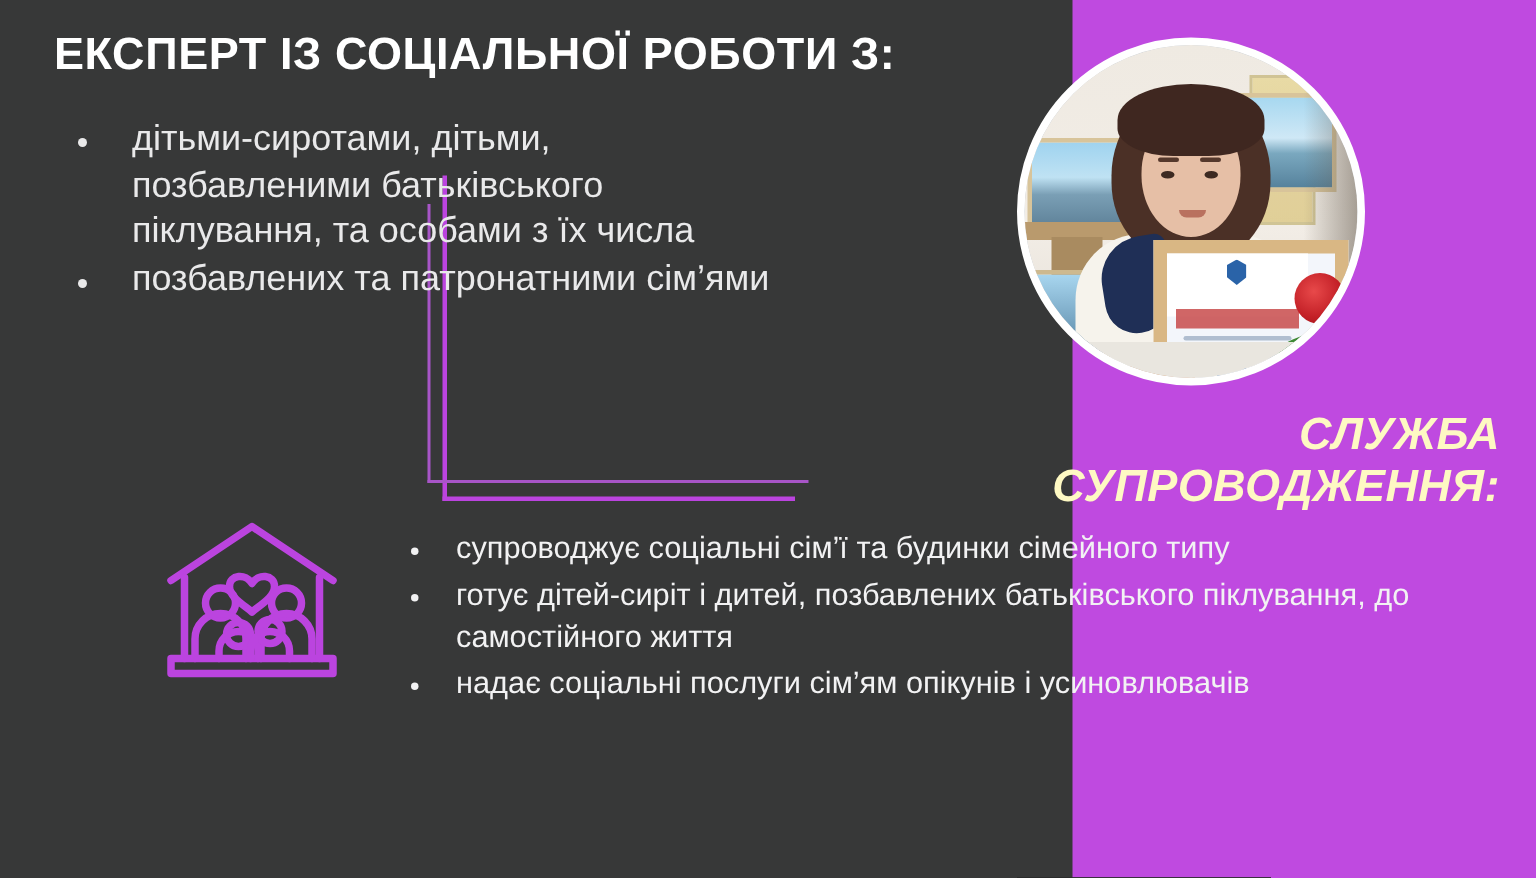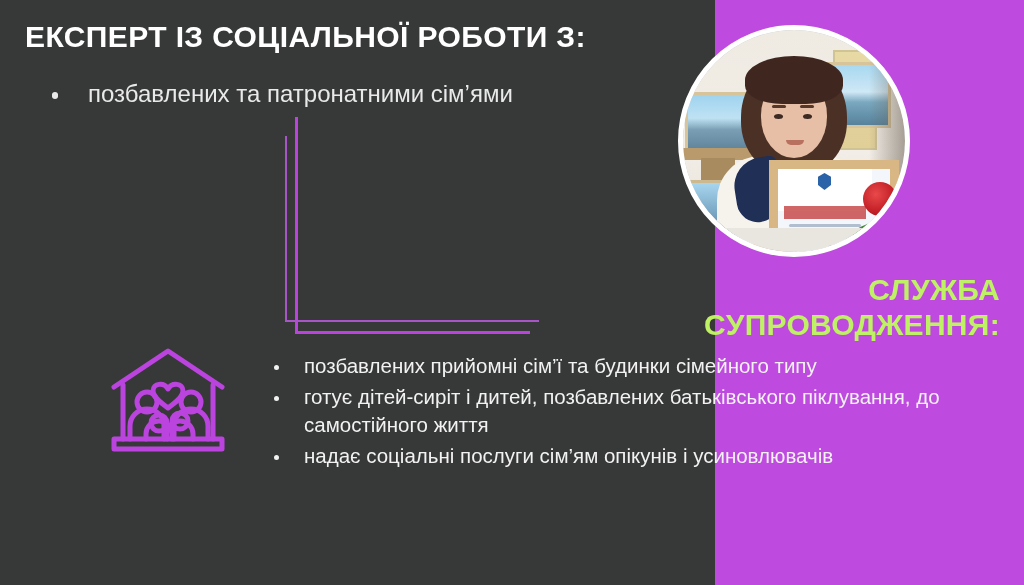--- a/index.html
+++ b/index.html
@@ -16,21 +16,21 @@
   .purple-panel{
     position:absolute;
     left:715px;top:0;
     width:309px;height:585px;
     background:#bf4ae0;
   }
 
   
   .main-title{
     position:absolute;
-    left:25px;top:20px;
+    left:36px;top:20px;
     width:680px;
     font-size:30px;
     font-weight:bold;
     letter-spacing:.4px;
     line-height:1.15;
     color:#ffffff;
     white-space:nowrap;
   }
 
   
@@ -87,21 +87,22 @@
   
   .service-title{
     position:absolute;
     right:24px;top:272px;
     width:520px;
     text-align:right;
     font-size:30px;
     font-weight:bold;
     line-height:1.18;
     letter-spacing:.3px;
-    color:#bef264;
+    color:#fef9c3;
+    font-style:italic;
   }
 
   
   .bottom-list{
     position:absolute;
     left:262px;top:352px;
     width:740px;
     margin:0;padding:0;
     list-style:none;
     font-size:20.5px;
@@ -278,20 +279,21 @@
   <div class="purple-panel"></div>
 
   <div class="bracket outer"></div>
   <div class="bracket inner"></div>
 
   <div class="main-title">ЕКСПЕРТ ІЗ СОЦІАЛЬНОЇ РОБОТИ З:</div>
 
   <ul class="top-list">
     <li>
       <span class="bullet"></span>
+      <span>дітьми-сиротами, дітьми, позбавленими батьківського піклування, та особами з їх числа</span>
     </li>
     <li>
       <span class="bullet"></span>
       <span>позбавлених та патронатними сім’ями</span>
     </li>
   </ul>
 
   <svg class="house-icon" viewBox="0 0 120 110">
     <g fill="none" stroke="#bb44df" stroke-width="5" stroke-linecap="round" stroke-linejoin="round">
 
@@ -357,21 +359,21 @@
   </div>
 
   <div class="service-title">
     <div>СЛУЖБА</div>
     <div>СУПРОВОДЖЕННЯ:</div>
   </div>
 
   <ul class="bottom-list">
     <li>
       <span class="bullet"></span>
-      <span>позбавлених прийомні сім’ї та будинки сімейного типу</span>
+      <span>супроводжує соціальні сім’ї та будинки сімейного типу</span>
     </li>
     <li>
       <span class="bullet"></span>
       <span>готує дітей-сиріт і дитей, позбавлених батьківського піклування, до самостійного життя</span>
     </li>
     <li>
       <span class="bullet"></span>
       <span>надає соціальні послуги сім’ям опікунів і усиновлювачів</span>
     </li>
   </ul>

